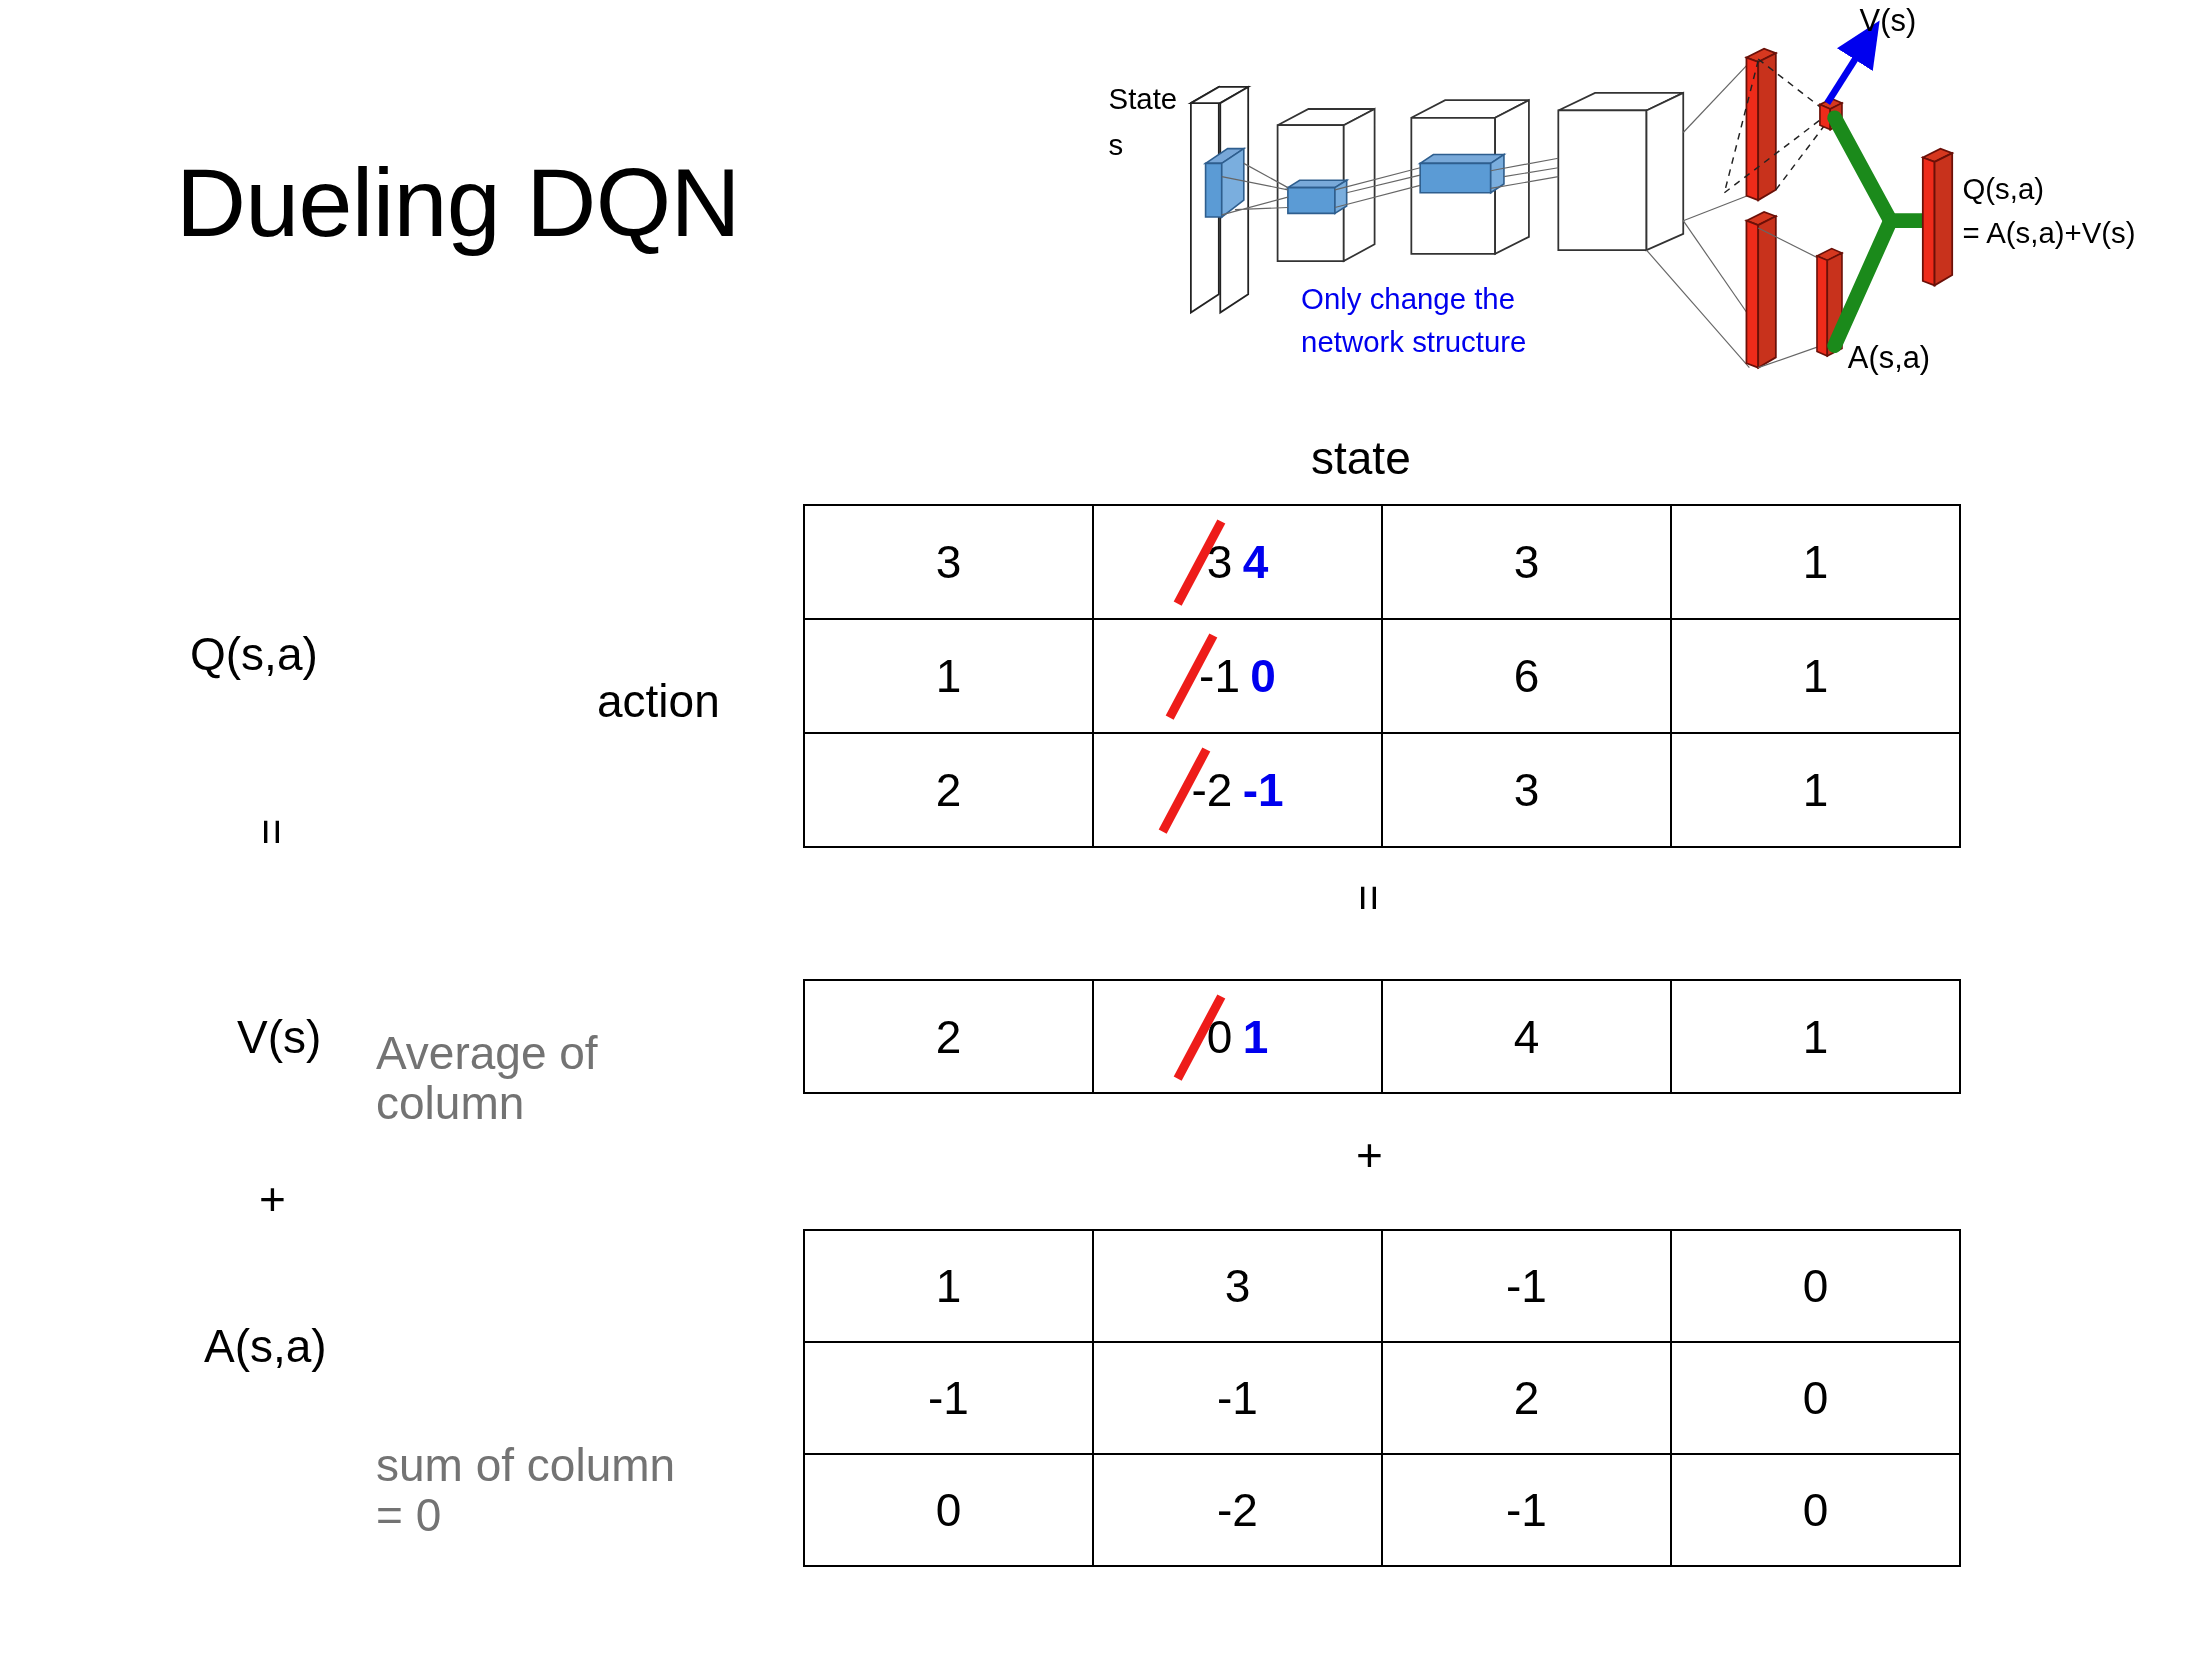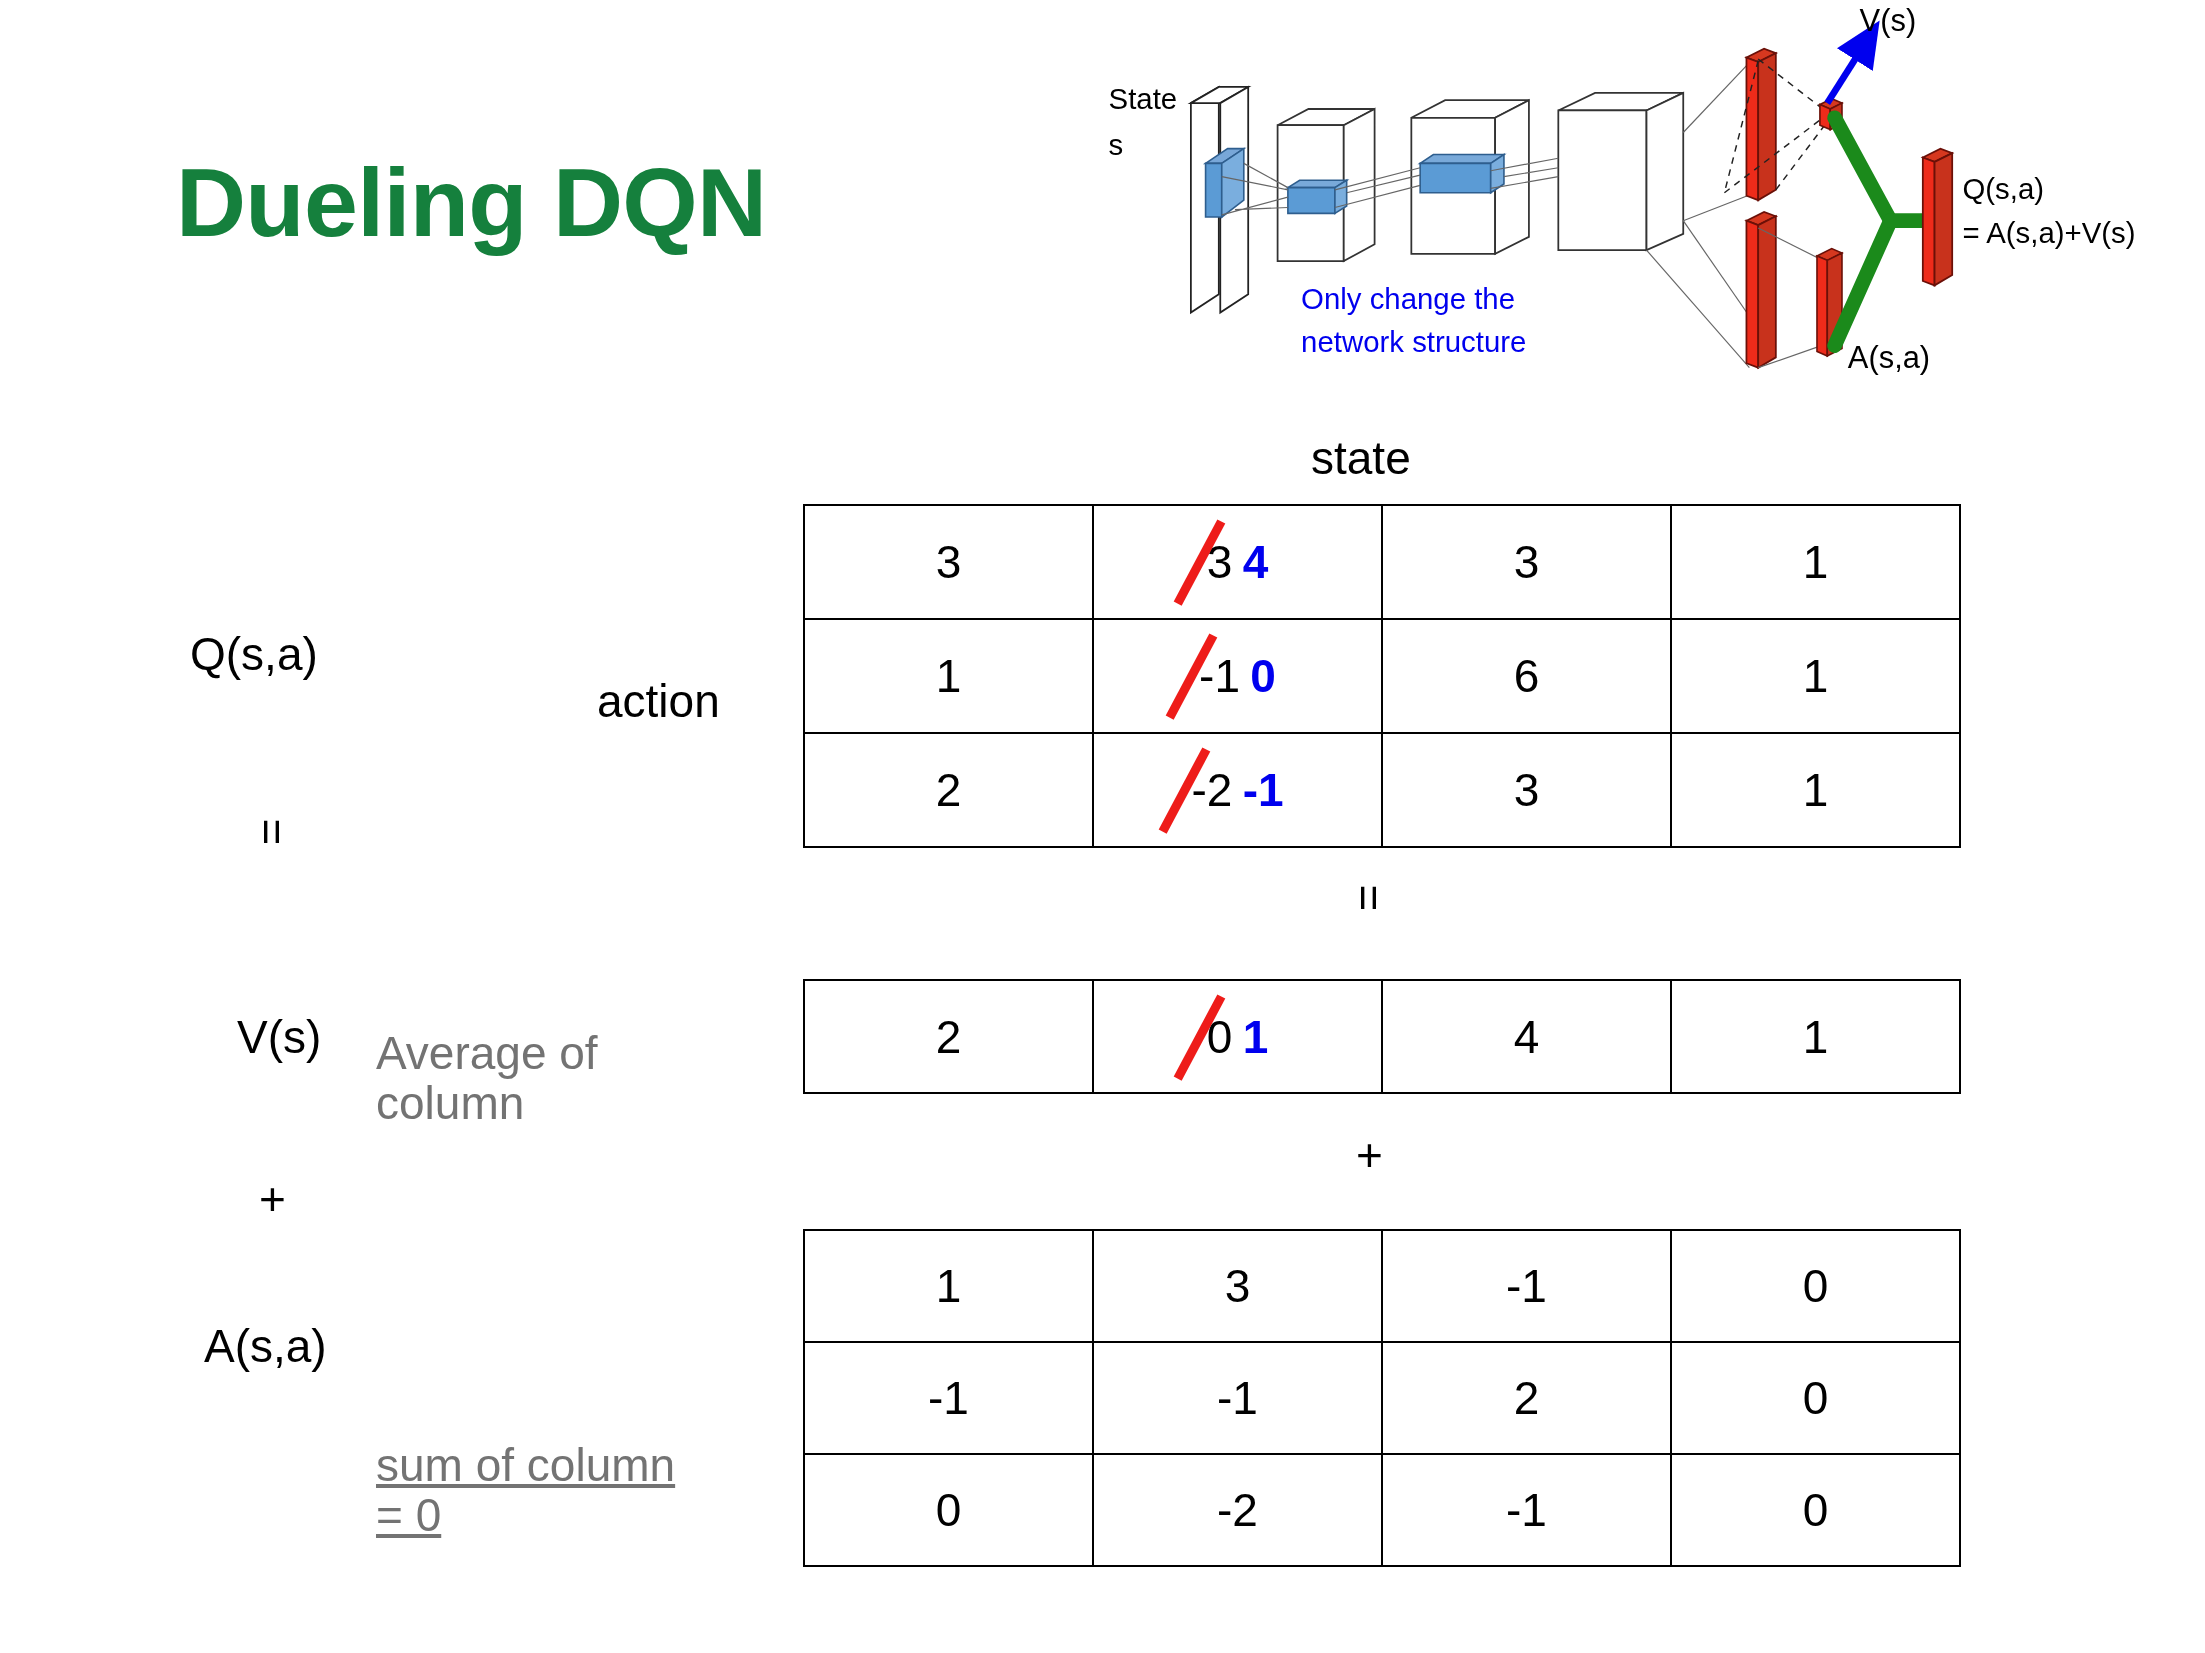--- a/index.html
+++ b/index.html
@@ -15,25 +15,25 @@
     font-family: "Liberation Sans", sans-serif;
     color: #000000;
   }
 
   
   #slide-title {
     position: absolute;
     left: 176px;
     top: 154px;
     font-size: 97px;
-    font-weight: 700;
+    font-weight: 400;
     letter-spacing: -0.7px;
     line-height: 1;
     white-space: nowrap;
-    color: #15803d;
+    color: #000000;
     text-align: center;
   }
 
   
   #network-diagram {
     position: absolute;
     left: 1088px;
     top: 0px;
     width: 1117px;
     height: 412px;
@@ -63,21 +63,21 @@
   #label-a      { left: 204px;  top: 1323px; font-size: 46px; }
 
   #label-avg {
     left: 376px; top: 1029px;
     font-size: 46px; line-height: 1.08;
     white-space: normal; width: 338px;
   }
   #label-sum {
     left: 376px; top: 1441px;
     font-size: 46px; line-height: 1.08;
-    white-space: normal; width: 338px; text-decoration: underline;
+    white-space: normal; width: 338px;
   }
 
   
   .op {
     position: absolute;
     font-size: 46px;
     line-height: 1;
     color: #000;
     white-space: nowrap;
   }

